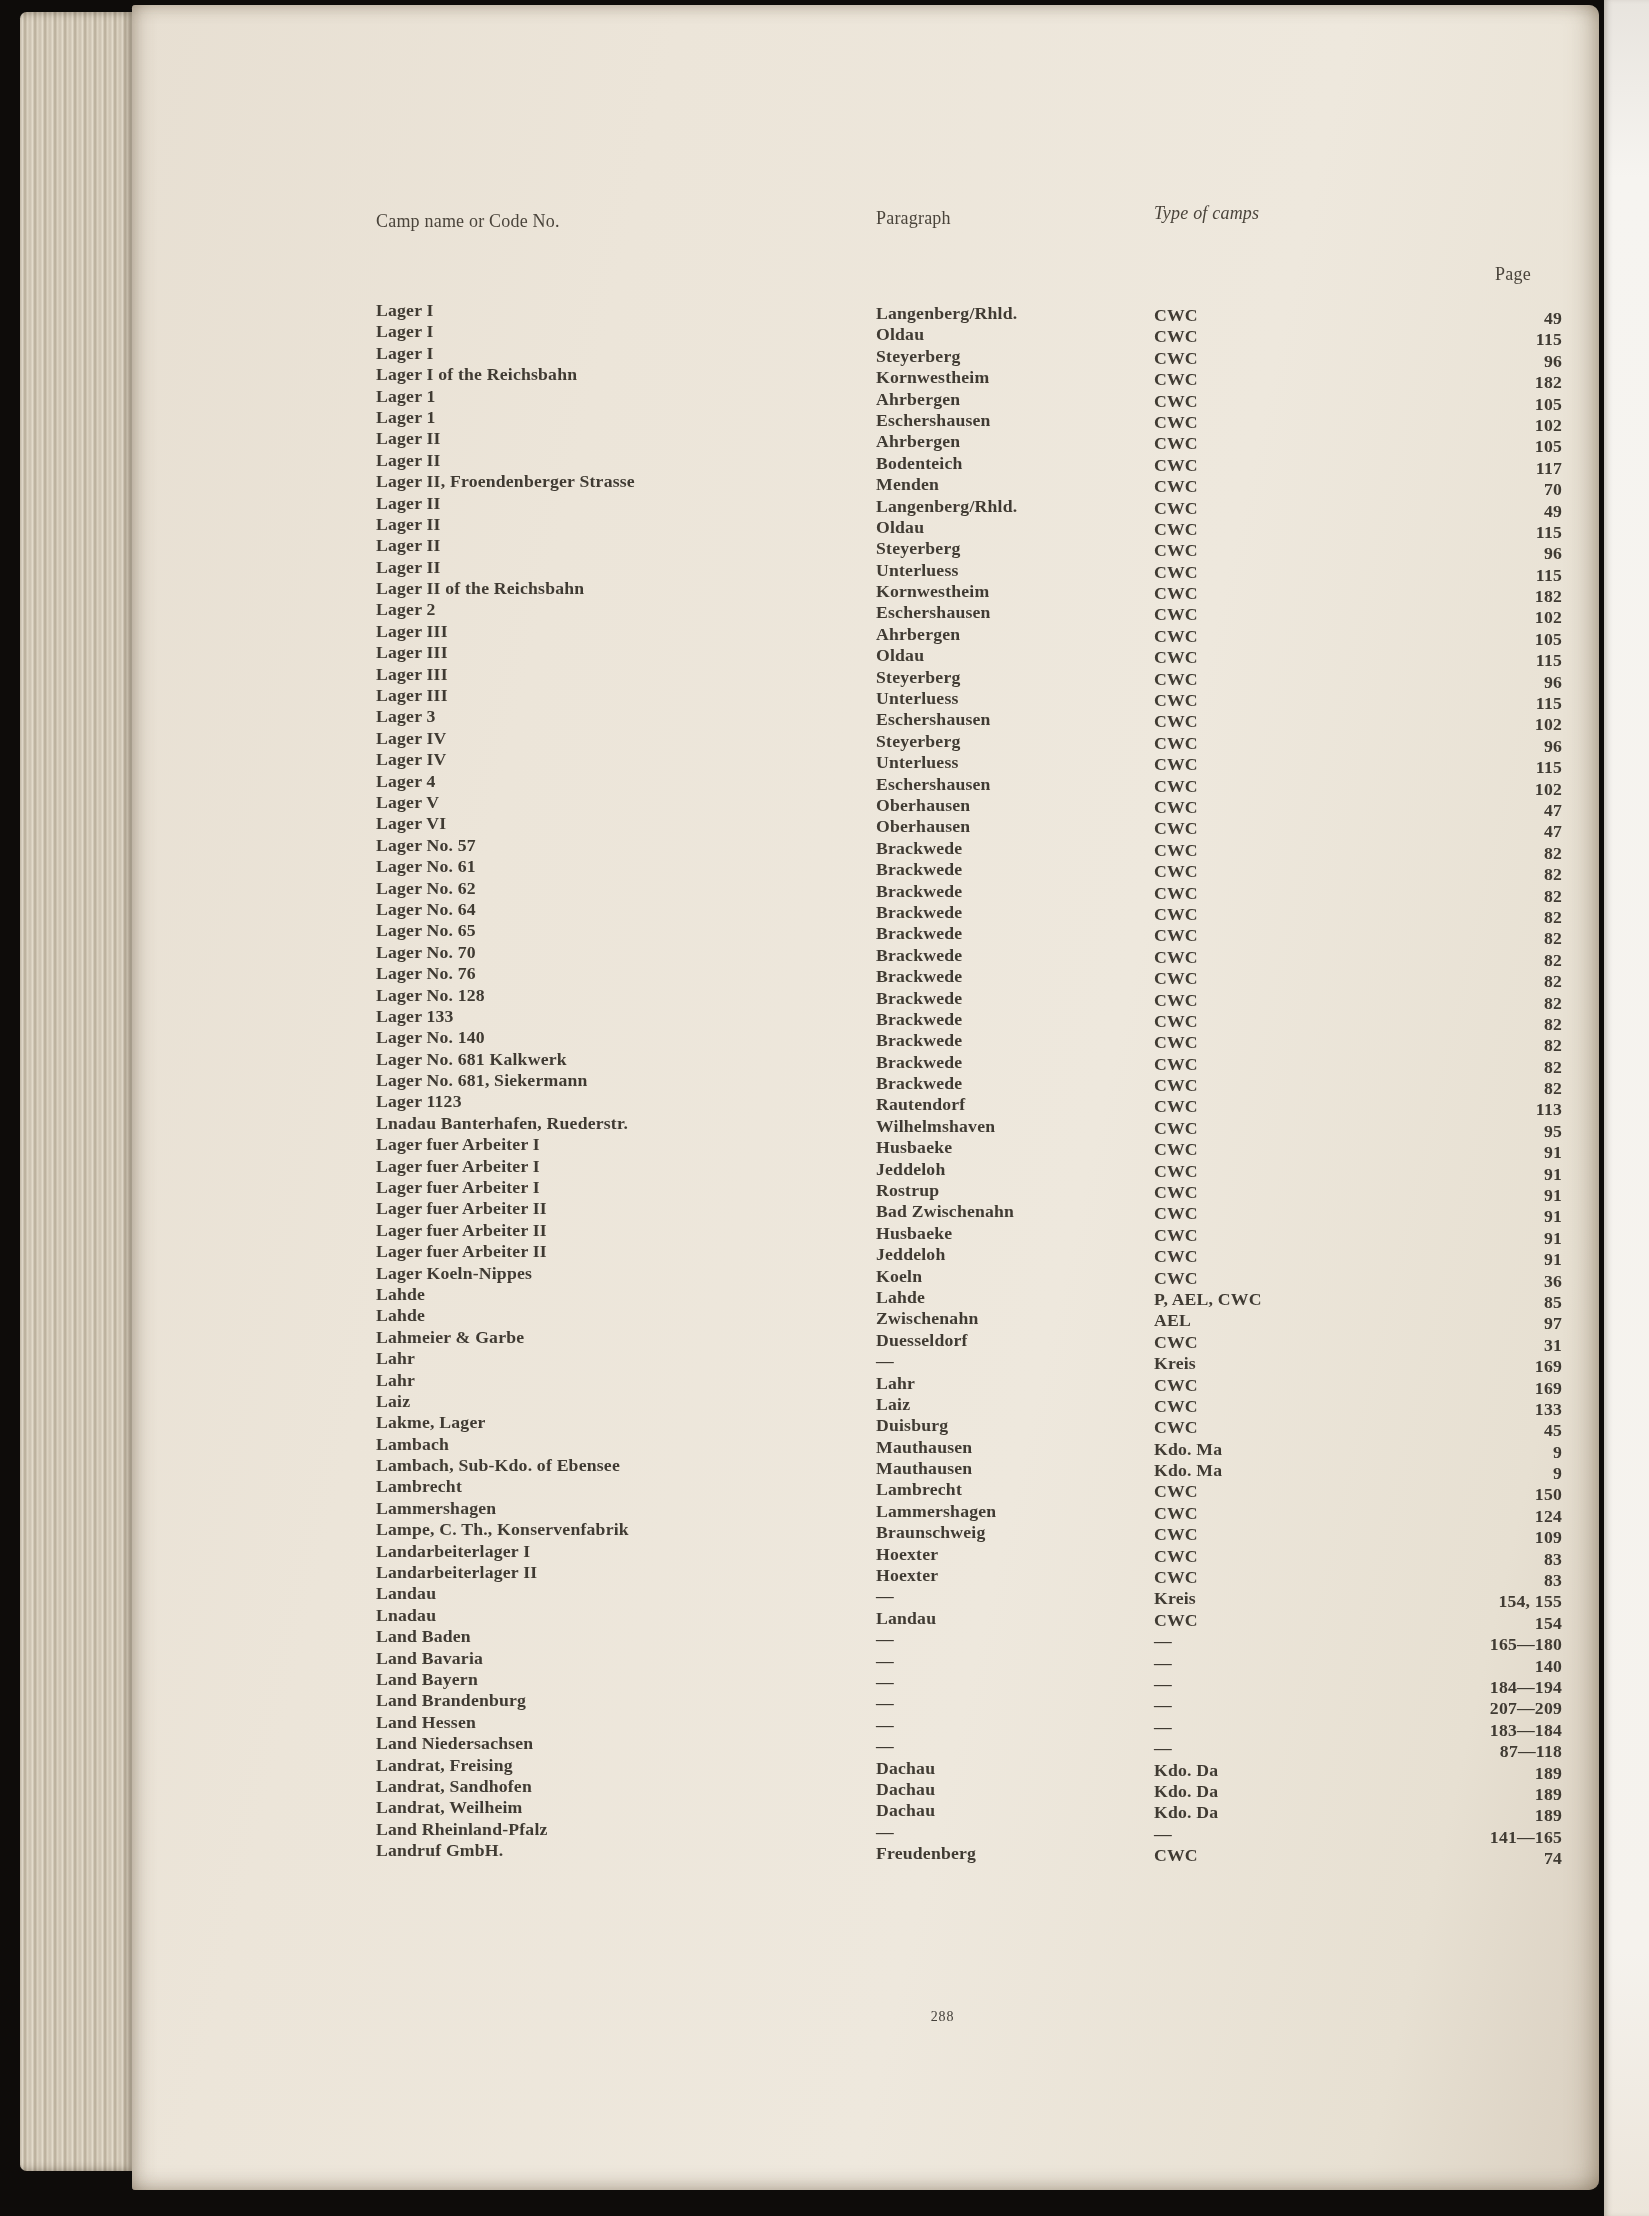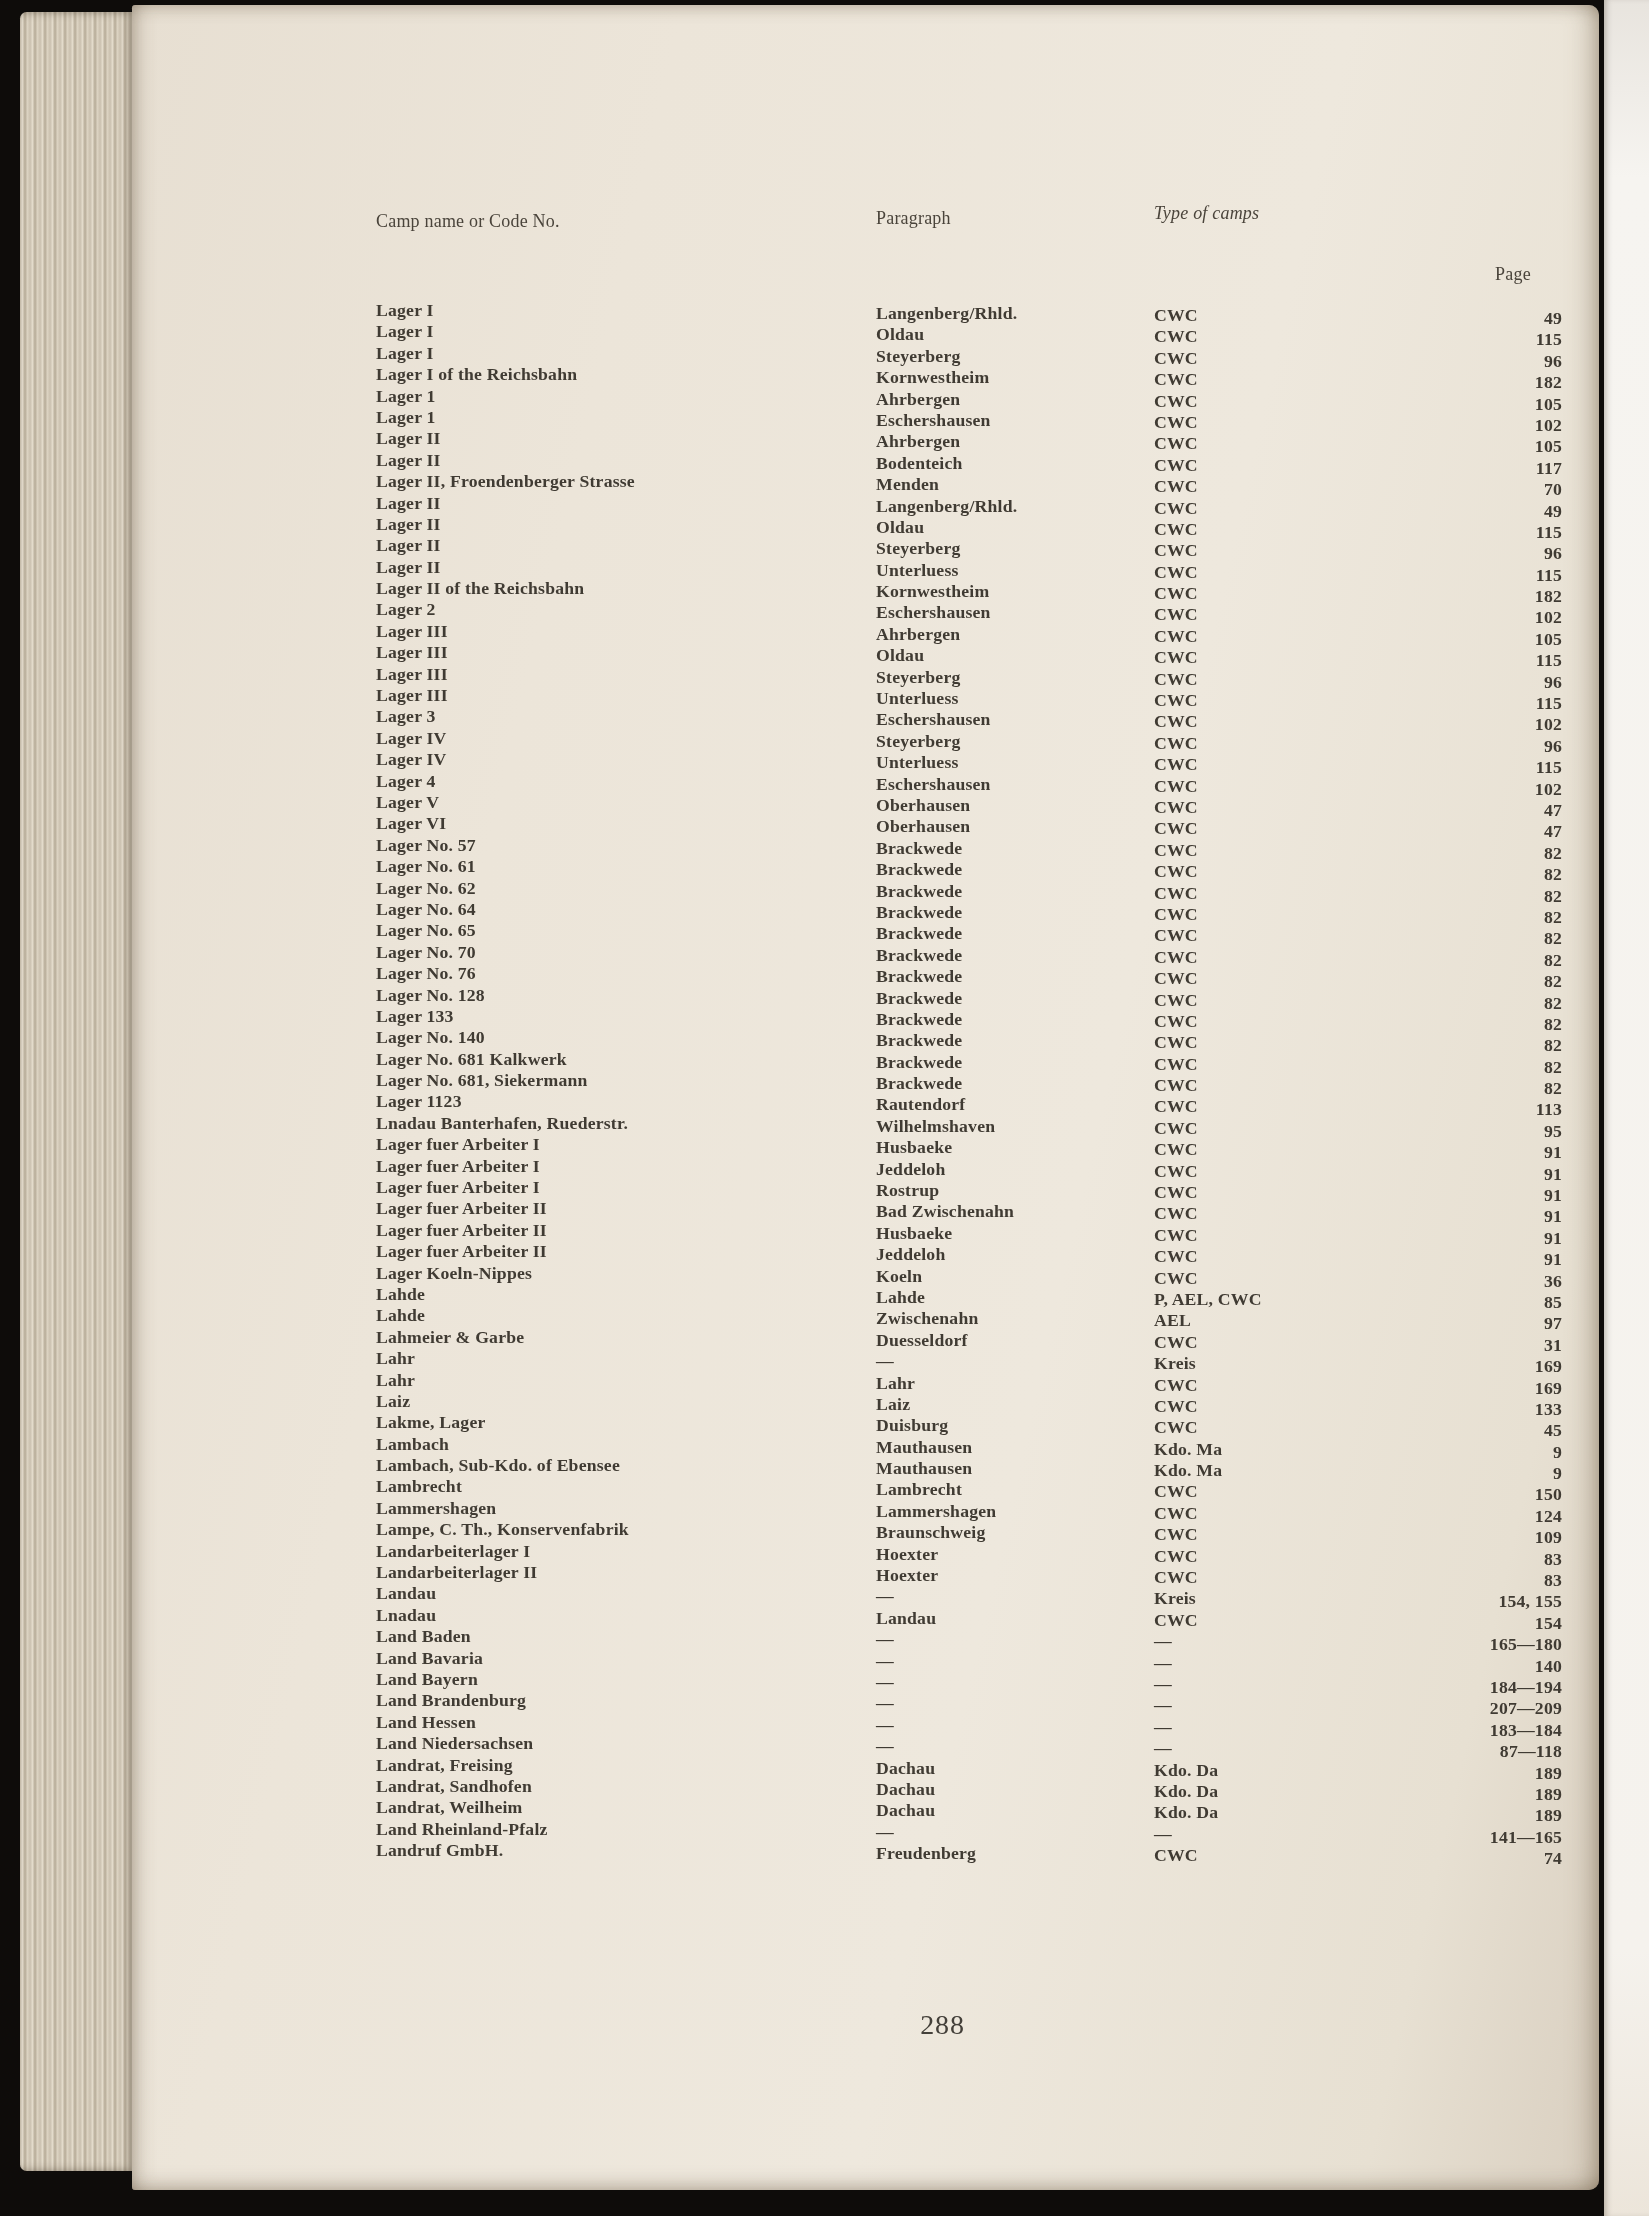--- a/index.html
+++ b/index.html
@@ -44,21 +44,21 @@
   .row span{
     position:absolute;font-size:17.7px;line-height:21.4px;color:#403b33;
     letter-spacing:0.2px;white-space:nowrap;
   }
   .cell-name{left:244px;}
   .cell-paragraph{left:744px;transform:translateY(3.3px);}
   .cell-type{left:1022px;transform:translateY(5px);}
   .cell-page{left:1183px;width:247px;text-align:right;transform:translateY(8.2px);}
   .folio{
     position:absolute;left:728px;top:2004px;width:165px;text-align:center;
-    font-size:28px;color:#44403a;letter-spacing:0.8px;
+    font-size:14px;color:#44403a;letter-spacing:0.8px;
   }
 </style>
 </head>
 <body>
 
 <div class="page-stack"></div>
 
 <div class="book-page">
   <div class="col-head" id="head-name">Camp name or Code No.</div>
   <div class="col-head" id="head-paragraph">Paragraph</div>

